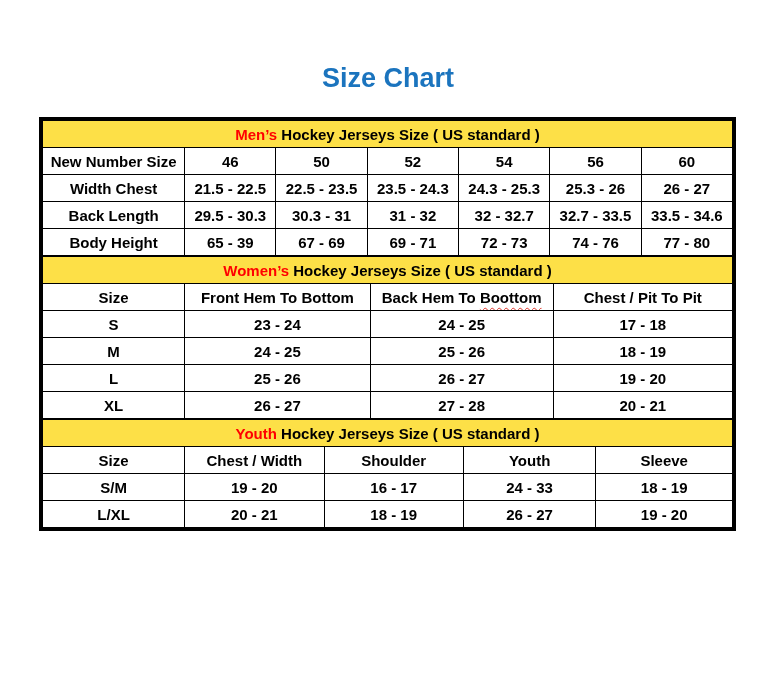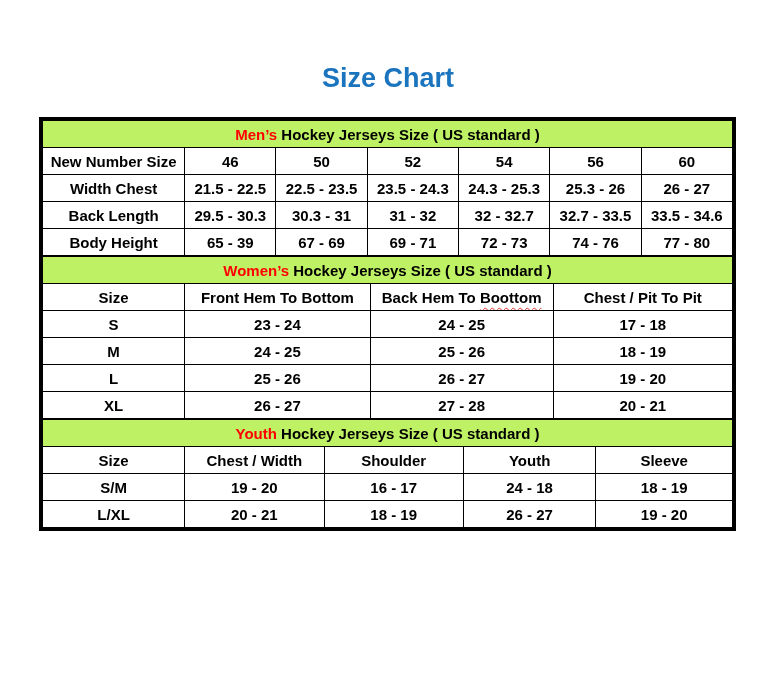--- a/index.html
+++ b/index.html
@@ -38,21 +38,21 @@
     text-align: center;
     vertical-align: middle;
     font-size: 15px;
     font-weight: 700;
     height: 26px;
     padding: 0 2px;
     overflow: hidden;
     white-space: nowrap;
   }
   td.yellow {
-    background: #bef264;
+    background: #fde047;
     font-size: 17px;
     height: 30px;
     border-top: 2.5px solid #000000;
     border-bottom: 2.5px solid #000000;
   }
   .red { color: #FF0000; }
   .squiggle {
     text-decoration: underline;
     text-decoration-style: wavy;
     text-decoration-color: #E0352B;
@@ -191,21 +191,21 @@
         <th>Size</th>
         <th>Chest / Width</th>
         <th>Shoulder</th>
         <th>Youth</th>
         <th>Sleeve</th>
       </tr>
       <tr>
         <td>S/M</td>
         <td>19 - 20</td>
         <td>16 - 17</td>
-        <td>24 - 18</td>
+        <td>24 - 33</td>
         <td>18 - 19</td>
       </tr>
       <tr>
         <td>L/XL</td>
         <td>20 - 21</td>
         <td>18 - 19</td>
         <td>26 - 27</td>
         <td>19 - 20</td>
       </tr>
       </tbody>

